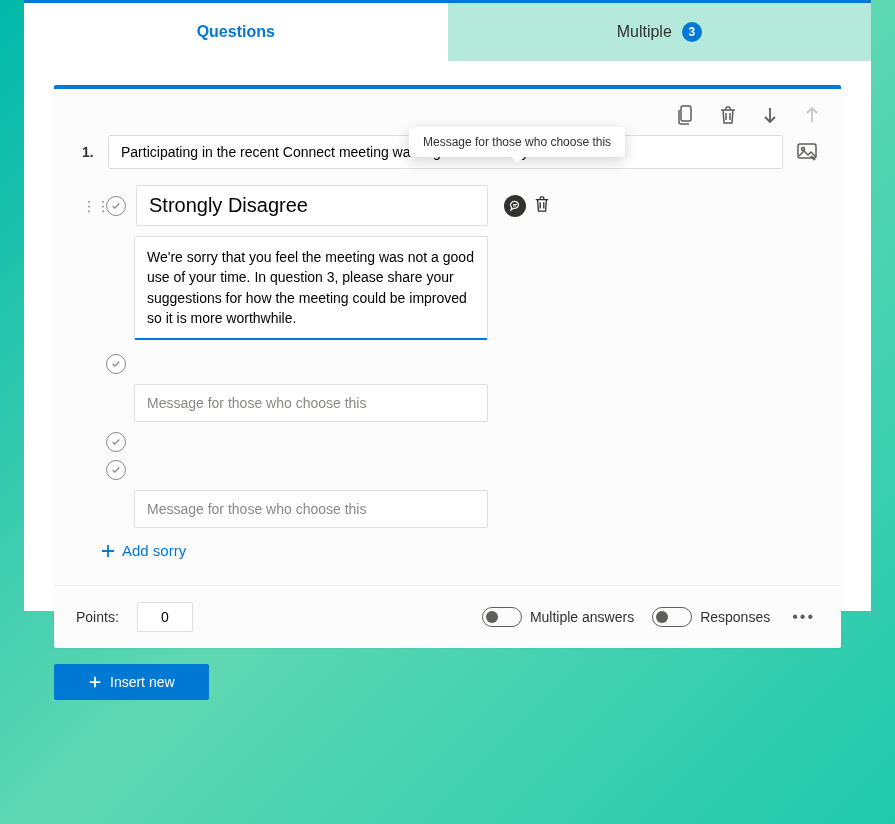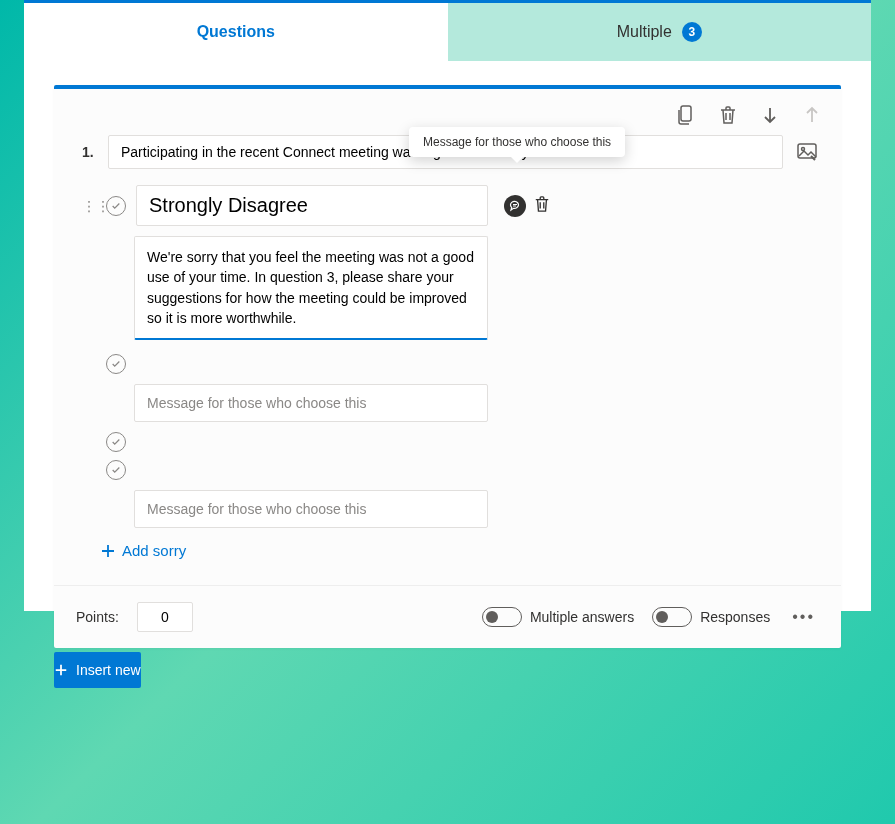--- a/index.html
+++ b/index.html
@@ -273,23 +273,23 @@
       font-size: 16px;
       padding: 0 4px;
     }
     .insert-new-btn {
       display: inline-flex;
       align-items: center;
       gap: 8px;
       background: #0078d4;
       color: white;
       border: none;
-      padding: 10px 0;
-      font-size: 14px;
-      margin-top: 4px;
+      padding: 10px 34px;
+      font-size: 14px;
+      margin-top: 16px;
       cursor: pointer;
       border-radius: 2px;
     }
     svg { display: block; }
   </style>
 </head>
 <body>
 
 <div class="app-container">
   <div class="tabs">

